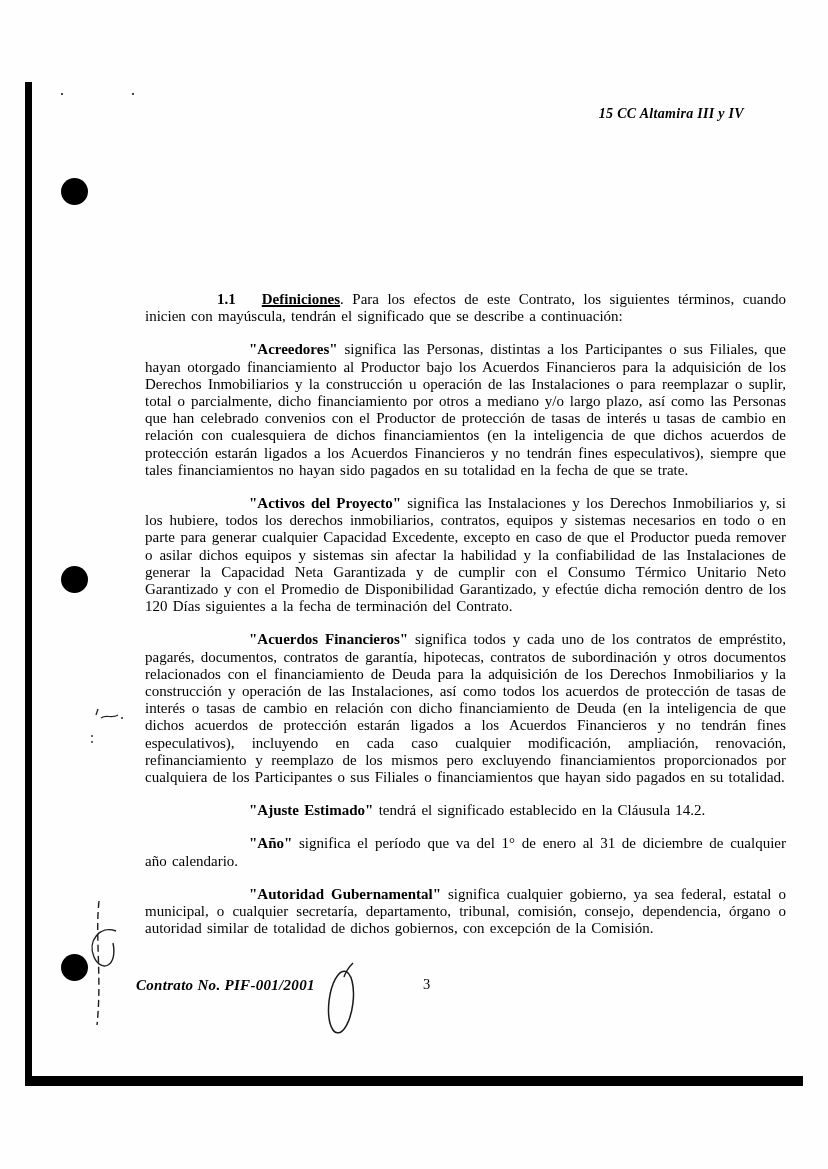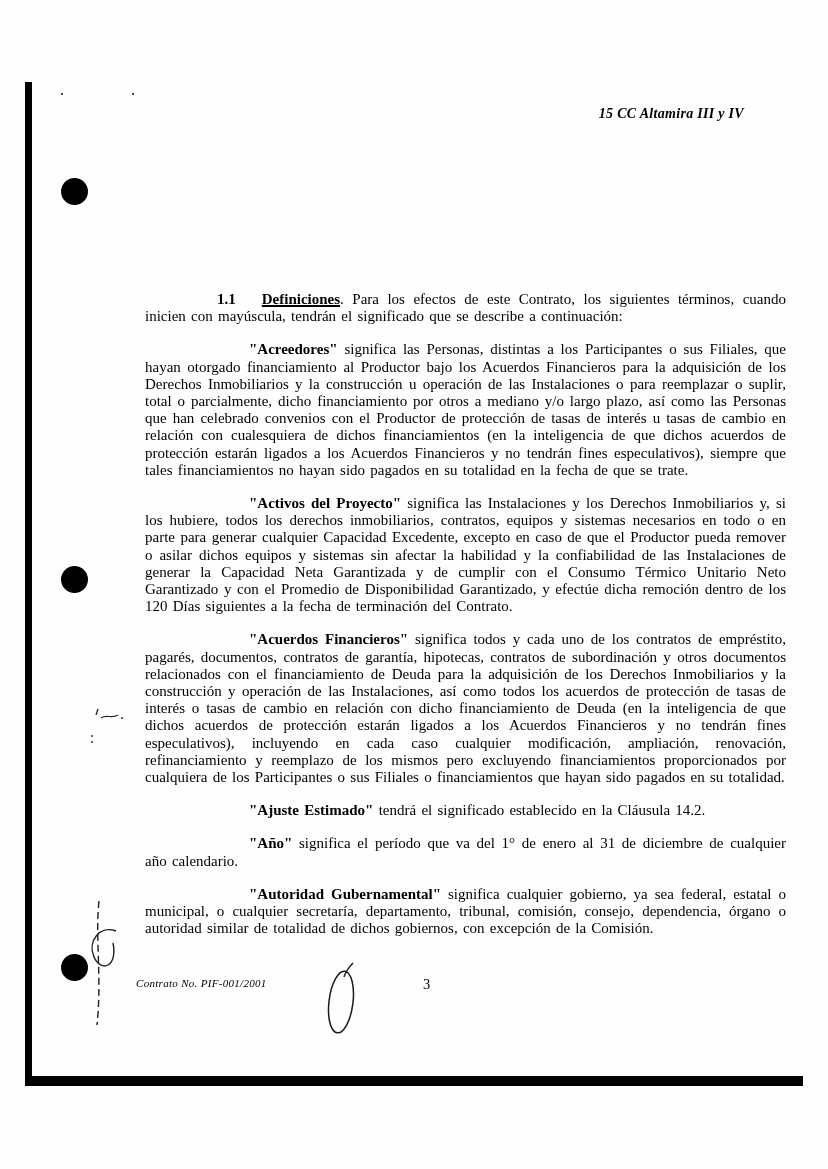--- a/index.html
+++ b/index.html
@@ -32,21 +32,21 @@
     font-size:15px; line-height:17.2px; text-align:justify; word-spacing:1.5px;margin-top:40px;
   }
   .body-text p { margin:0 0 16px 0; text-indent:104px; }
   .body-text p.intro { text-indent:72px; }
   .sec-num   { font-weight:700; margin-right:26px; }
   .sec-title { font-weight:700; text-decoration:underline; text-decoration-thickness:1.5px; }
   .term      { font-weight:700; }
 
   .footer-contract {
     position:absolute; left:136px; top:977px;
-    font-style:italic; font-weight:400; font-size:11px; letter-spacing:.3px;
+    font-style:italic; font-weight:700; font-size:15px; letter-spacing:.3px;
   }
   .footer-page { position:absolute; left:423px; top:976px; font-size:14.5px; }
 
   .svg-abs { position:absolute; }
 </style>
 </head>
 <body>
 
 <div class="page">
 

